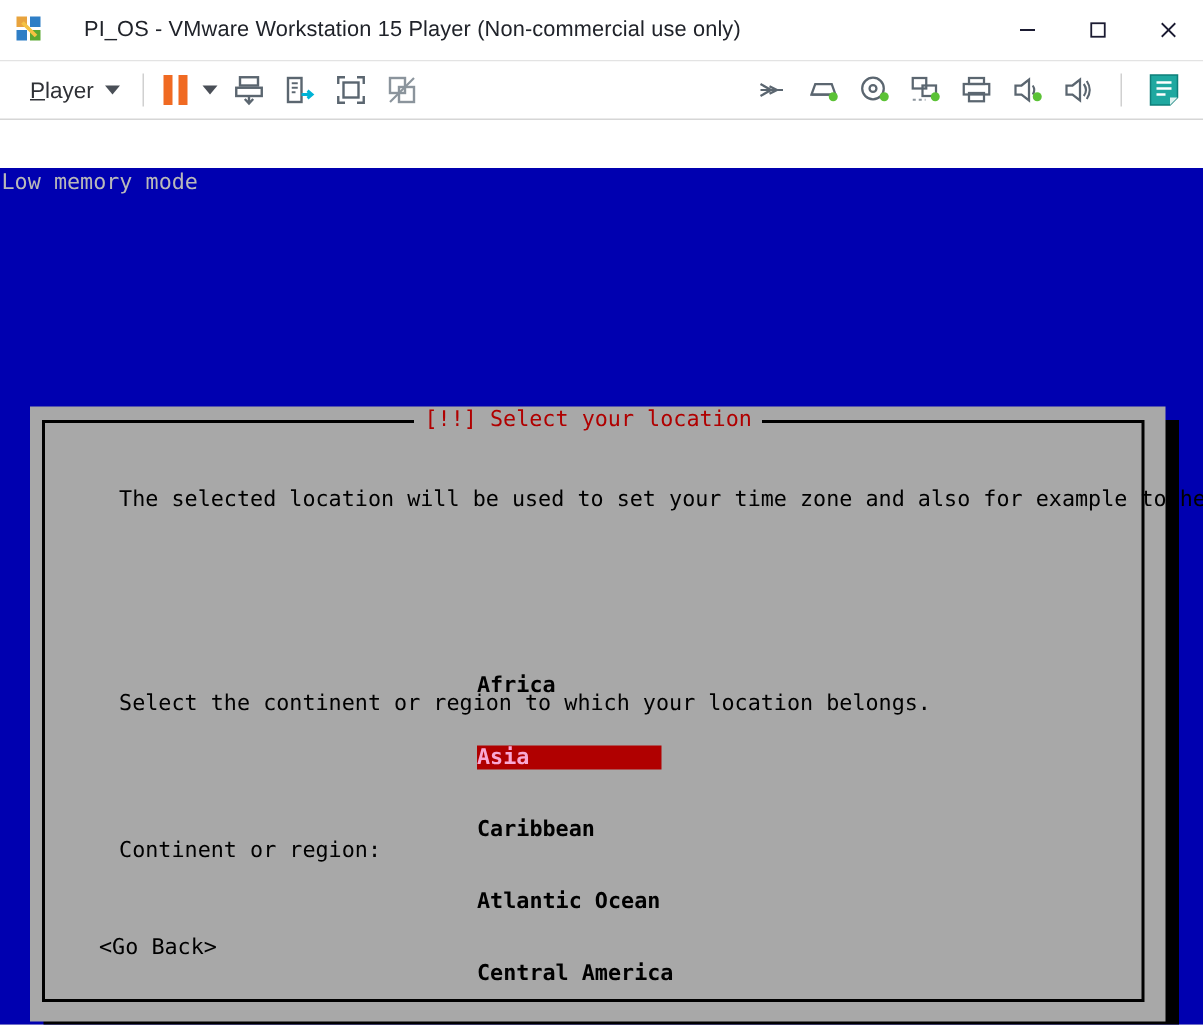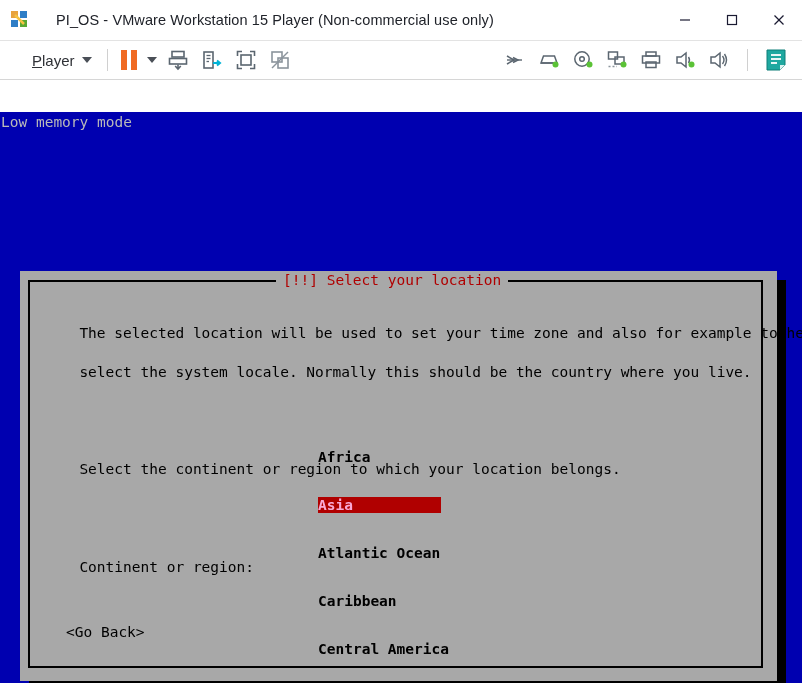--- a/index.html
+++ b/index.html
@@ -27,21 +27,21 @@
   .winbtn{width:47px;height:40px;display:flex;align-items:center;justify-content:center;}
   .winbtn svg{display:block;}
 
   
   .toolbar{
     position:absolute;left:0;top:41px;width:802px;height:38px;
     background:#ffffff;display:flex;align-items:center;
     border-bottom:1px solid #d6d6d6;
   }
   .player-btn{
-    display:flex;align-items:center;gap:7px;margin-left:28px;
+    display:flex;align-items:center;gap:7px;margin-left:16px;
     font-size:15px;color:#2f3136;padding:3px 4px;
   }
   .player-btn u{text-decoration:underline;}
   .caret{width:0;height:0;border-left:5px solid transparent;border-right:5px solid transparent;border-top:6px solid #4a4f57;}
   .tb-sep{width:1px;height:22px;background:#d0d0d0;margin:0 11px;}
   .tb-icon{width:30px;height:30px;display:flex;align-items:center;justify-content:center;margin:0 2px;}
   .tb-icon svg{display:block;}
   .pausebars{display:flex;gap:4px;}
   .pausebars i{display:block;width:6px;height:20px;background:#f06a22;}
   .caret-sm{width:0;height:0;border-left:5px solid transparent;border-right:5px solid transparent;border-top:6px solid #4a4f57;margin-left:4px;}
@@ -293,32 +293,32 @@
     <div class="dlg-shadow"></div>
 
     <div class="dlg">
       <div class="dlg-inner"></div>
     </div>
 
     <div class="dlg-title">[!!] Select your location</div>
 
     <div class="dlg-body">
       <span>The selected location will be used to set your time zone and also for example to help</span><br>
-      <span>select the system locale. Normally this should be the country where you live.</span><br>
+      <br>
       <span class="blank"></span>
       <span>Select the continent or region to which your location belongs.</span><br>
       <span class="blank"></span>
       <span>Continent or region:</span>
     </div>
 
     <div class="listwrap">
       <span class="list-item">Africa</span>
       <span class="list-item sel">Asia</span>
+      <span class="list-item">Caribbean</span>
       <span class="list-item">Atlantic Ocean</span>
-      <span class="list-item">Caribbean</span>
       <span class="list-item">Central America</span>
       
       
       
       
       
       
     </div>
 
     <div class="gobackwrap">&lt;Go Back&gt;</div>

